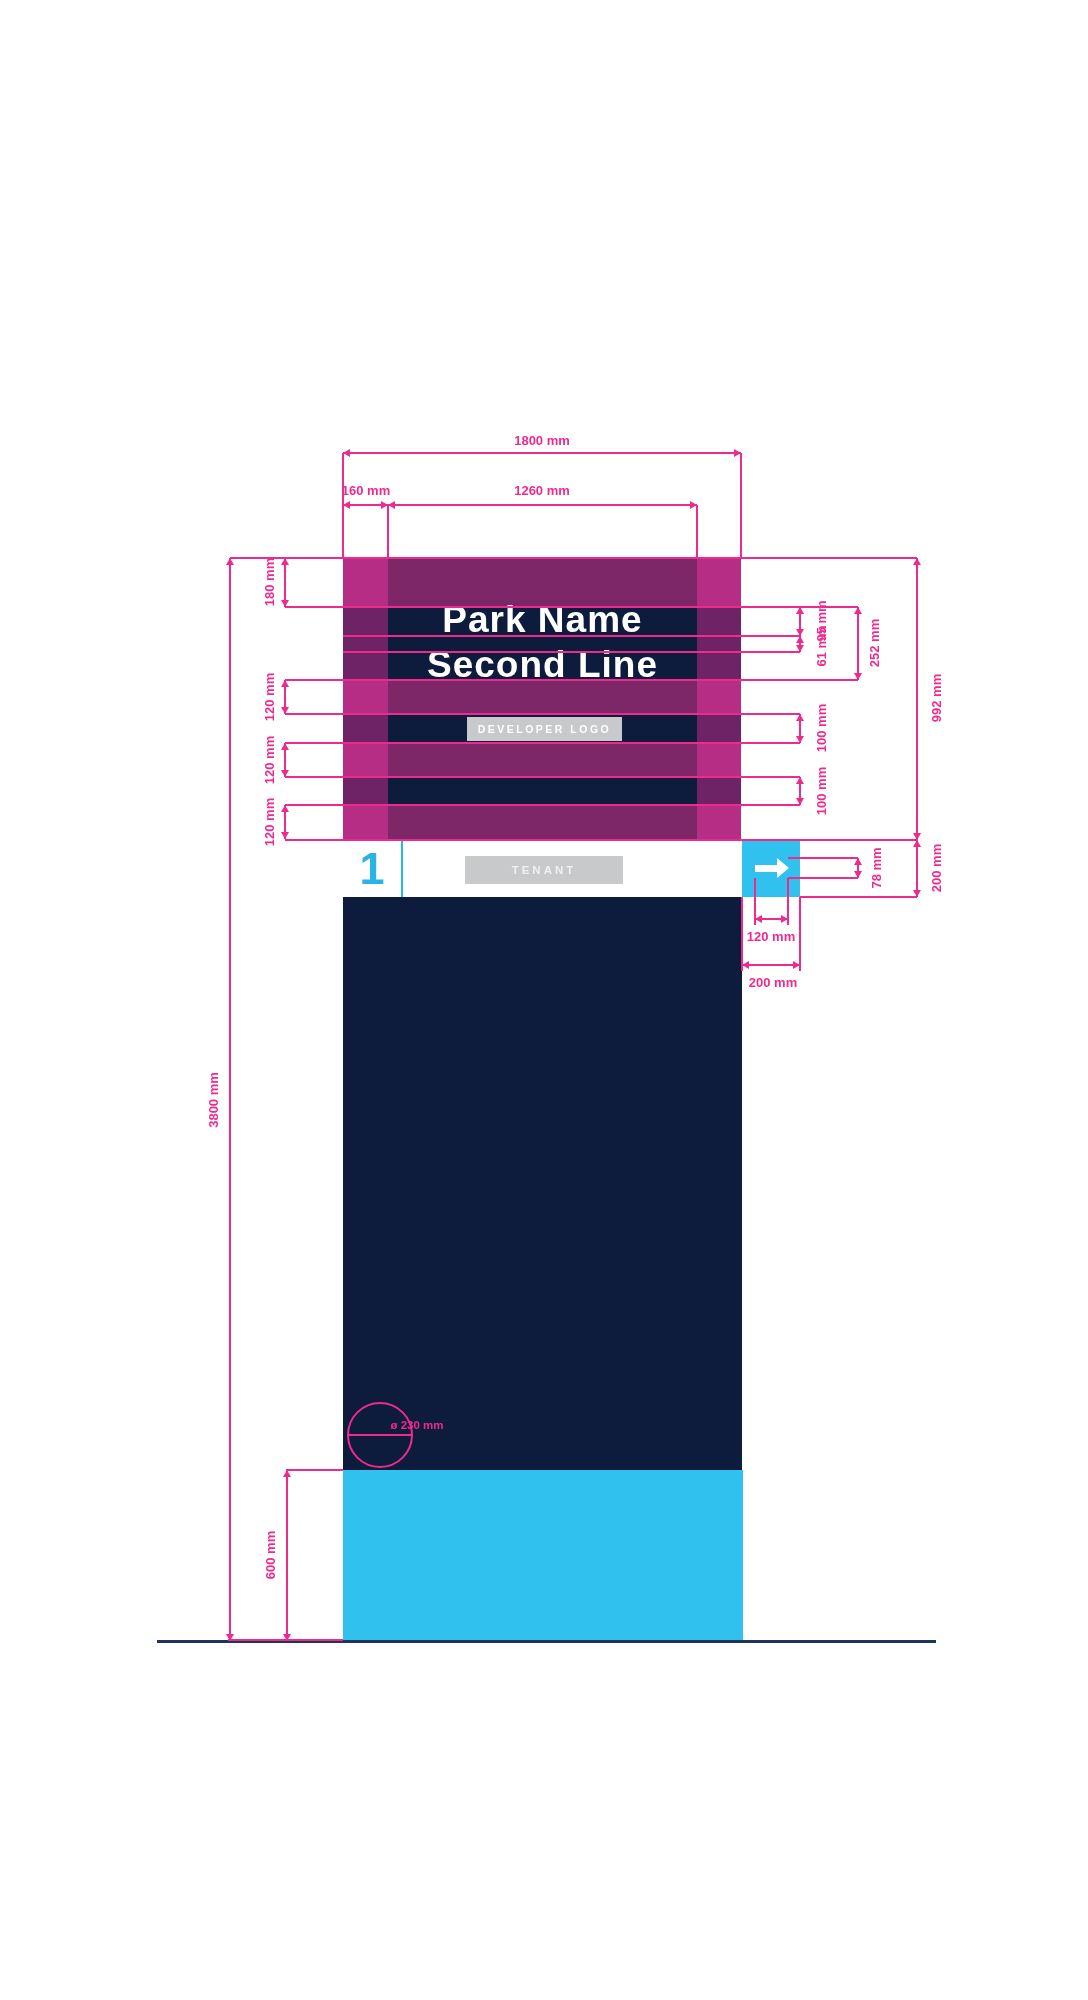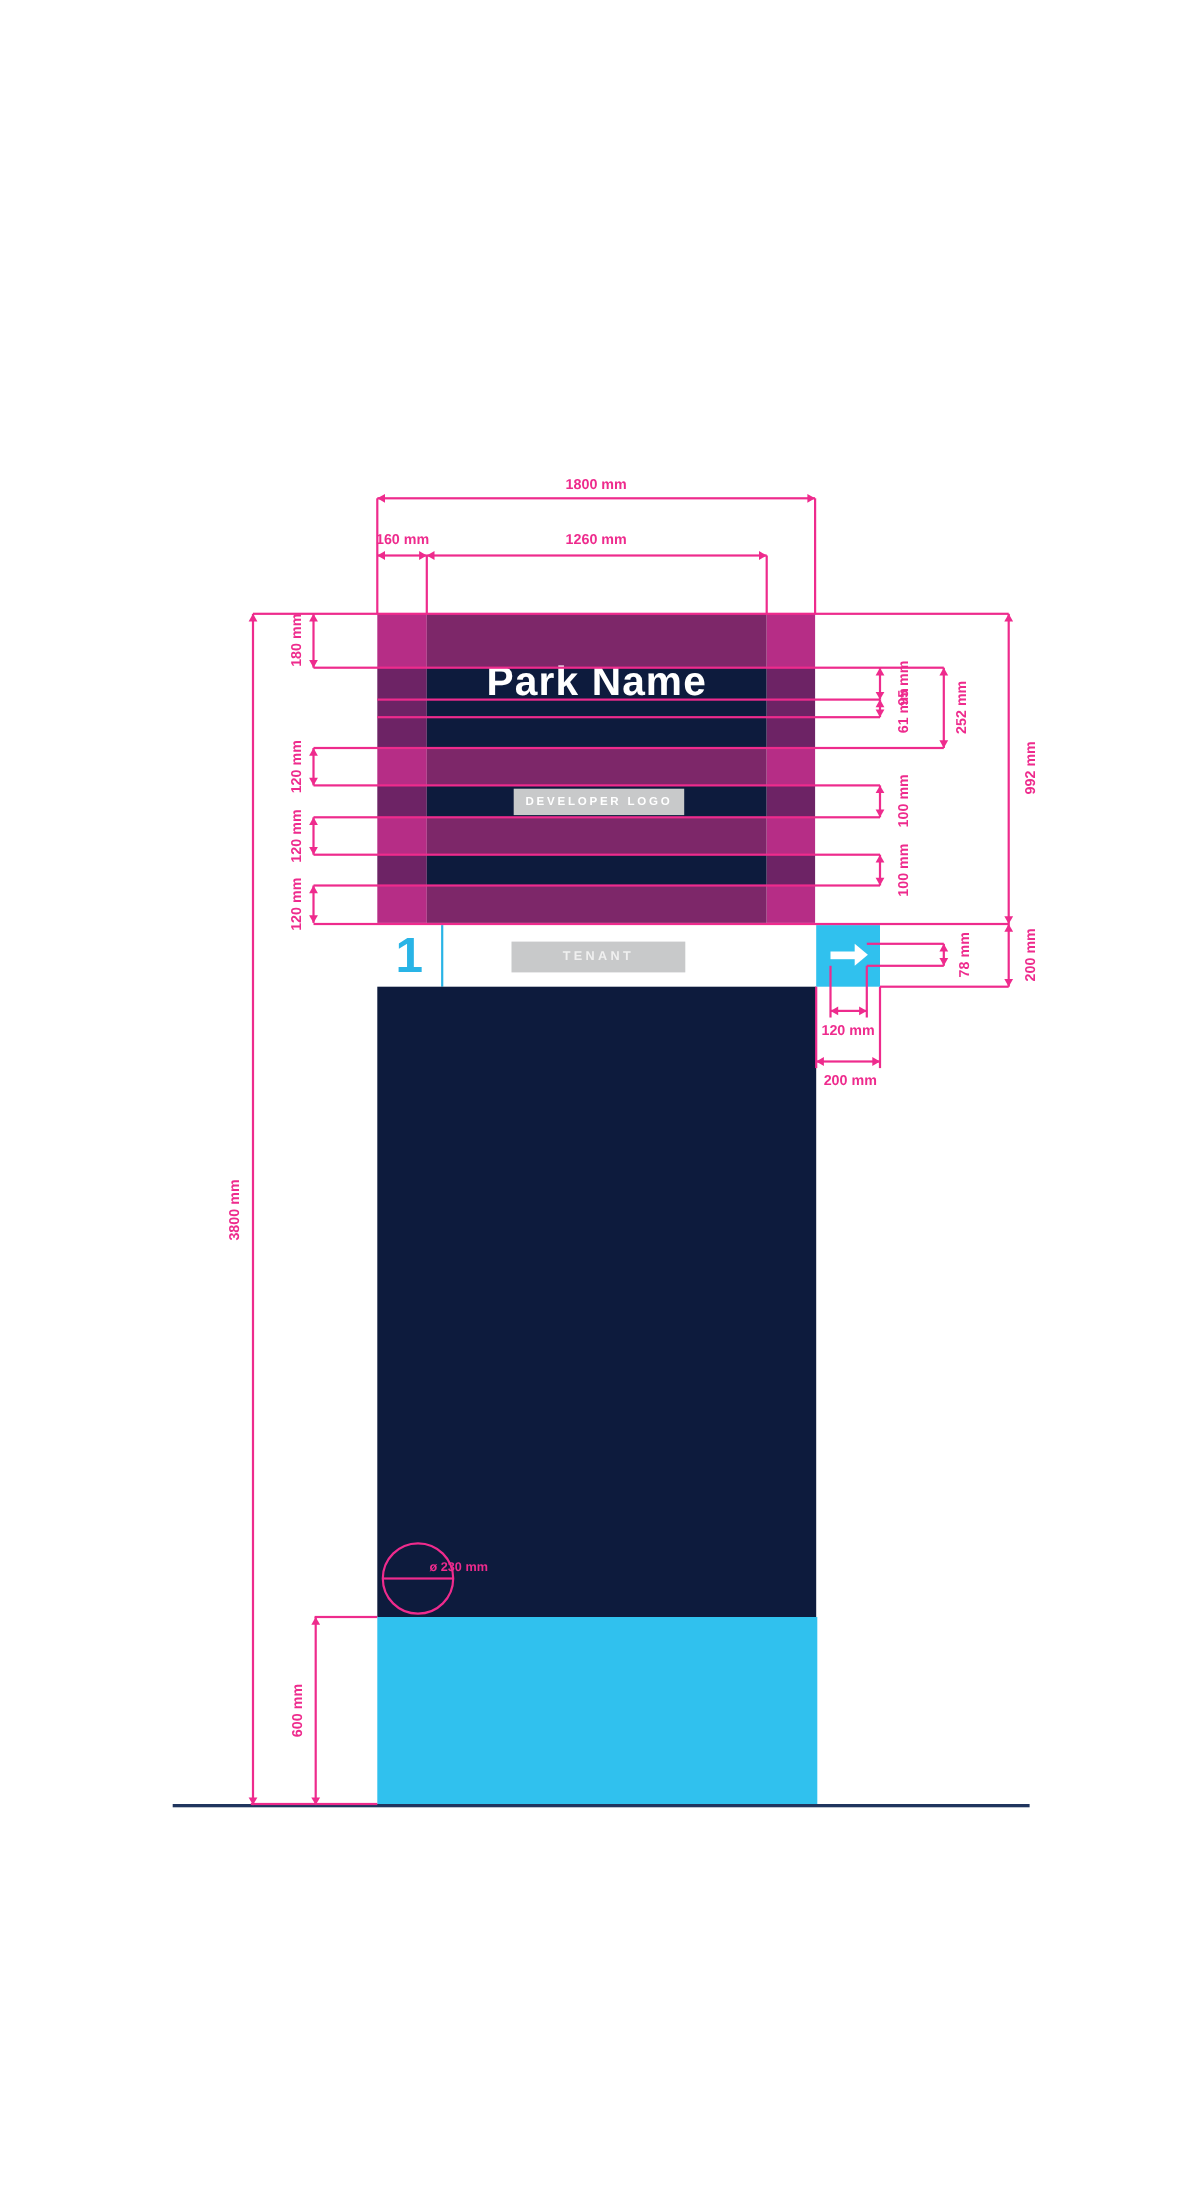--- a/index.html
+++ b/index.html
@@ -88,20 +88,21 @@
         <div class="cell-c"></div>
         <div class="cell-r"></div>
       </div>
     <div class="hrow band" style="top:247px;height:34px;">
         <div class="cell-l"></div>
         <div class="cell-c"></div>
         <div class="cell-r"></div>
       </div>
 
     <div class="sign-title" style="top:47px;">Park Name</div>
+    <div class="sign-title" style="top:92px;">Second Line</div>
 
     <div id="dev-box">
       <span>DEVELOPER LOGO</span>
     </div>
 
   </div>
 
   <div id="tenant-strip">
     <div id="tenant-number">1</div>
     <div id="tenant-divider"></div>

